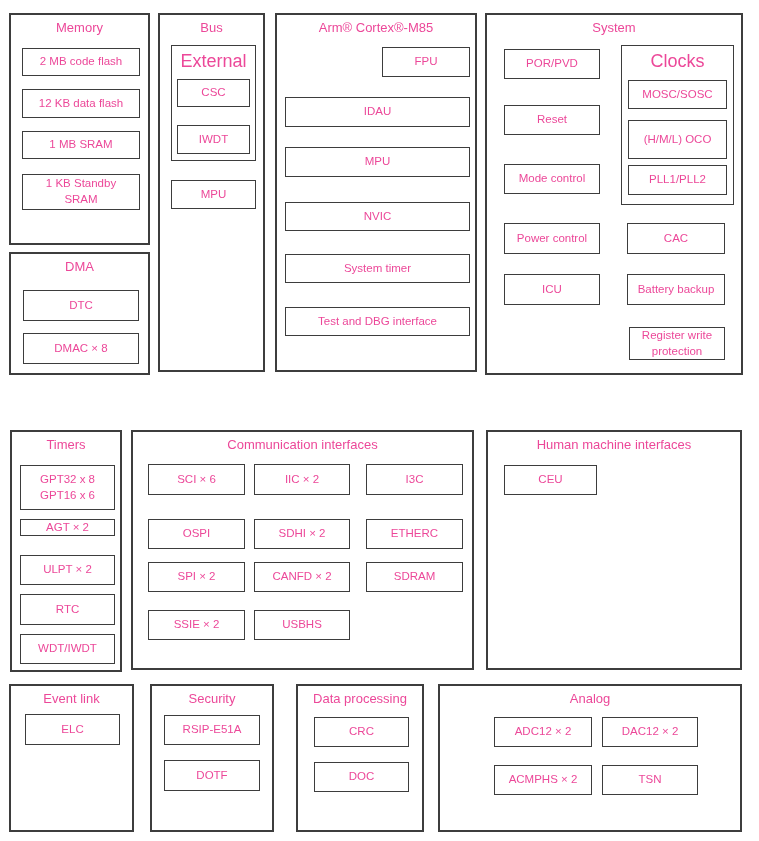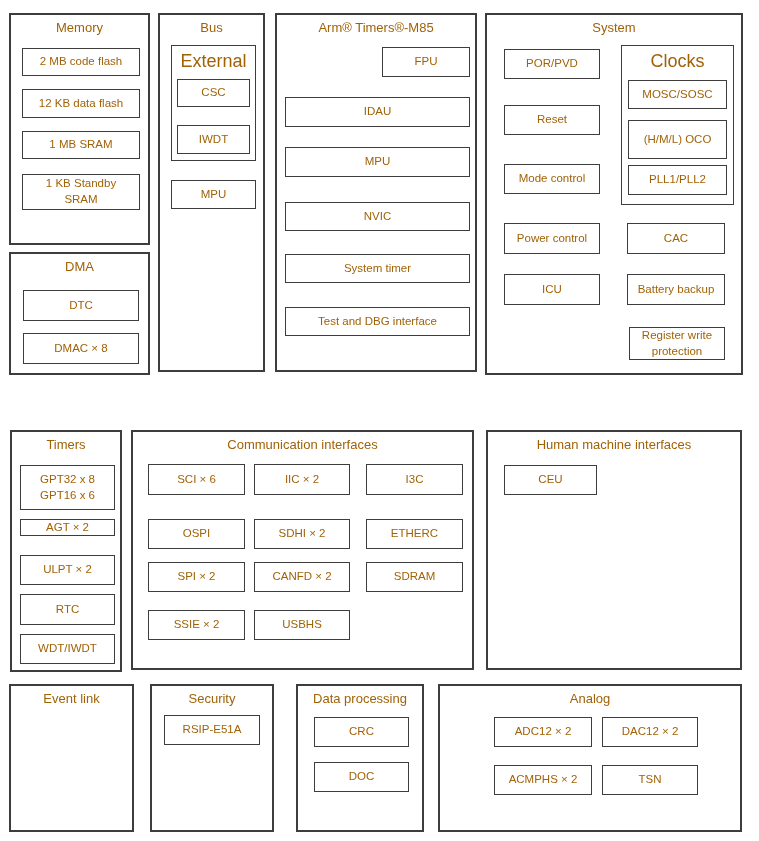--- a/index.html
+++ b/index.html
@@ -1,18 +1,18 @@
 <!DOCTYPE html>
 <html><head>
 <meta charset="utf-8">
 <style>
   html,body { margin:0; padding:0; background:#ffffff; }
   .canvas {
     position:relative; width:759px; height:841px; background:#ffffff;
-    font-family:"Liberation Sans", sans-serif; color:#a16207;
+    font-family:"Liberation Sans", sans-serif; color:#ec4899;
   }
   .panel {
     position:absolute; border:2px solid #3d3d3d; background:#ffffff;
     box-sizing:border-box;
   }
   .panel-title {
     position:absolute; top:5px; left:0; right:0; text-align:center;
     font-size:13px; line-height:1.2; white-space:pre-line;
   }
   .group {
@@ -53,21 +53,21 @@
     <div class="panel-title">Bus</div>
     <div class="group" style="left:11px;top:30px;width:85px;height:116px">
       <div class="group-title">External</div>
       <div class="box" style="left:5px;top:33px;width:73px;height:28px">CSC</div>
       <div class="box" style="left:5px;top:79px;width:73px;height:29px">IWDT</div>
     </div>
     <div class="box" style="left:11px;top:165px;width:85px;height:29px">MPU</div>
   </section>
 
   <section class="panel" style="left:275px;top:13px;width:202px;height:359px">
-    <div class="panel-title">Arm® Timers®-M85</div>
+    <div class="panel-title">Arm® Cortex®-M85</div>
     <div class="box" style="left:105px;top:32px;width:88px;height:30px">FPU</div>
     <div class="box" style="left:8px;top:82px;width:185px;height:30px">IDAU</div>
     <div class="box" style="left:8px;top:132px;width:185px;height:30px">MPU</div>
     <div class="box" style="left:8px;top:187px;width:185px;height:29px">NVIC</div>
     <div class="box" style="left:8px;top:239px;width:185px;height:29px">System timer</div>
     <div class="box" style="left:8px;top:292px;width:185px;height:29px">Test and DBG interface</div>
   </section>
 
   <section class="panel" style="left:485px;top:13px;width:258px;height:362px">
     <div class="panel-title">System</div>
@@ -113,25 +113,27 @@
     <div class="box" style="left:121px;top:178px;width:96px;height:30px">USBHS</div>
   </section>
 
   <section class="panel" style="left:486px;top:430px;width:256px;height:240px">
     <div class="panel-title">Human machine interfaces</div>
     <div class="box" style="left:16px;top:33px;width:93px;height:30px">CEU</div>
   </section>
 
   <section class="panel" style="left:9px;top:684px;width:125px;height:148px">
     <div class="panel-title">Event link</div>
+    <div class="box" style="left:14px;top:28px;width:95px;height:31px">ELC</div>
   </section>
 
   <section class="panel" style="left:150px;top:684px;width:124px;height:148px">
     <div class="panel-title">Security</div>
     <div class="box" style="left:12px;top:29px;width:96px;height:30px">RSIP-E51A</div>
+    <div class="box" style="left:12px;top:74px;width:96px;height:31px">DOTF</div>
   </section>
 
   <section class="panel" style="left:296px;top:684px;width:128px;height:148px">
     <div class="panel-title">Data processing</div>
     <div class="box" style="left:16px;top:31px;width:95px;height:30px">CRC</div>
     <div class="box" style="left:16px;top:76px;width:95px;height:30px">DOC</div>
   </section>
 
   <section class="panel" style="left:438px;top:684px;width:304px;height:148px">
     <div class="panel-title">Analog</div>

